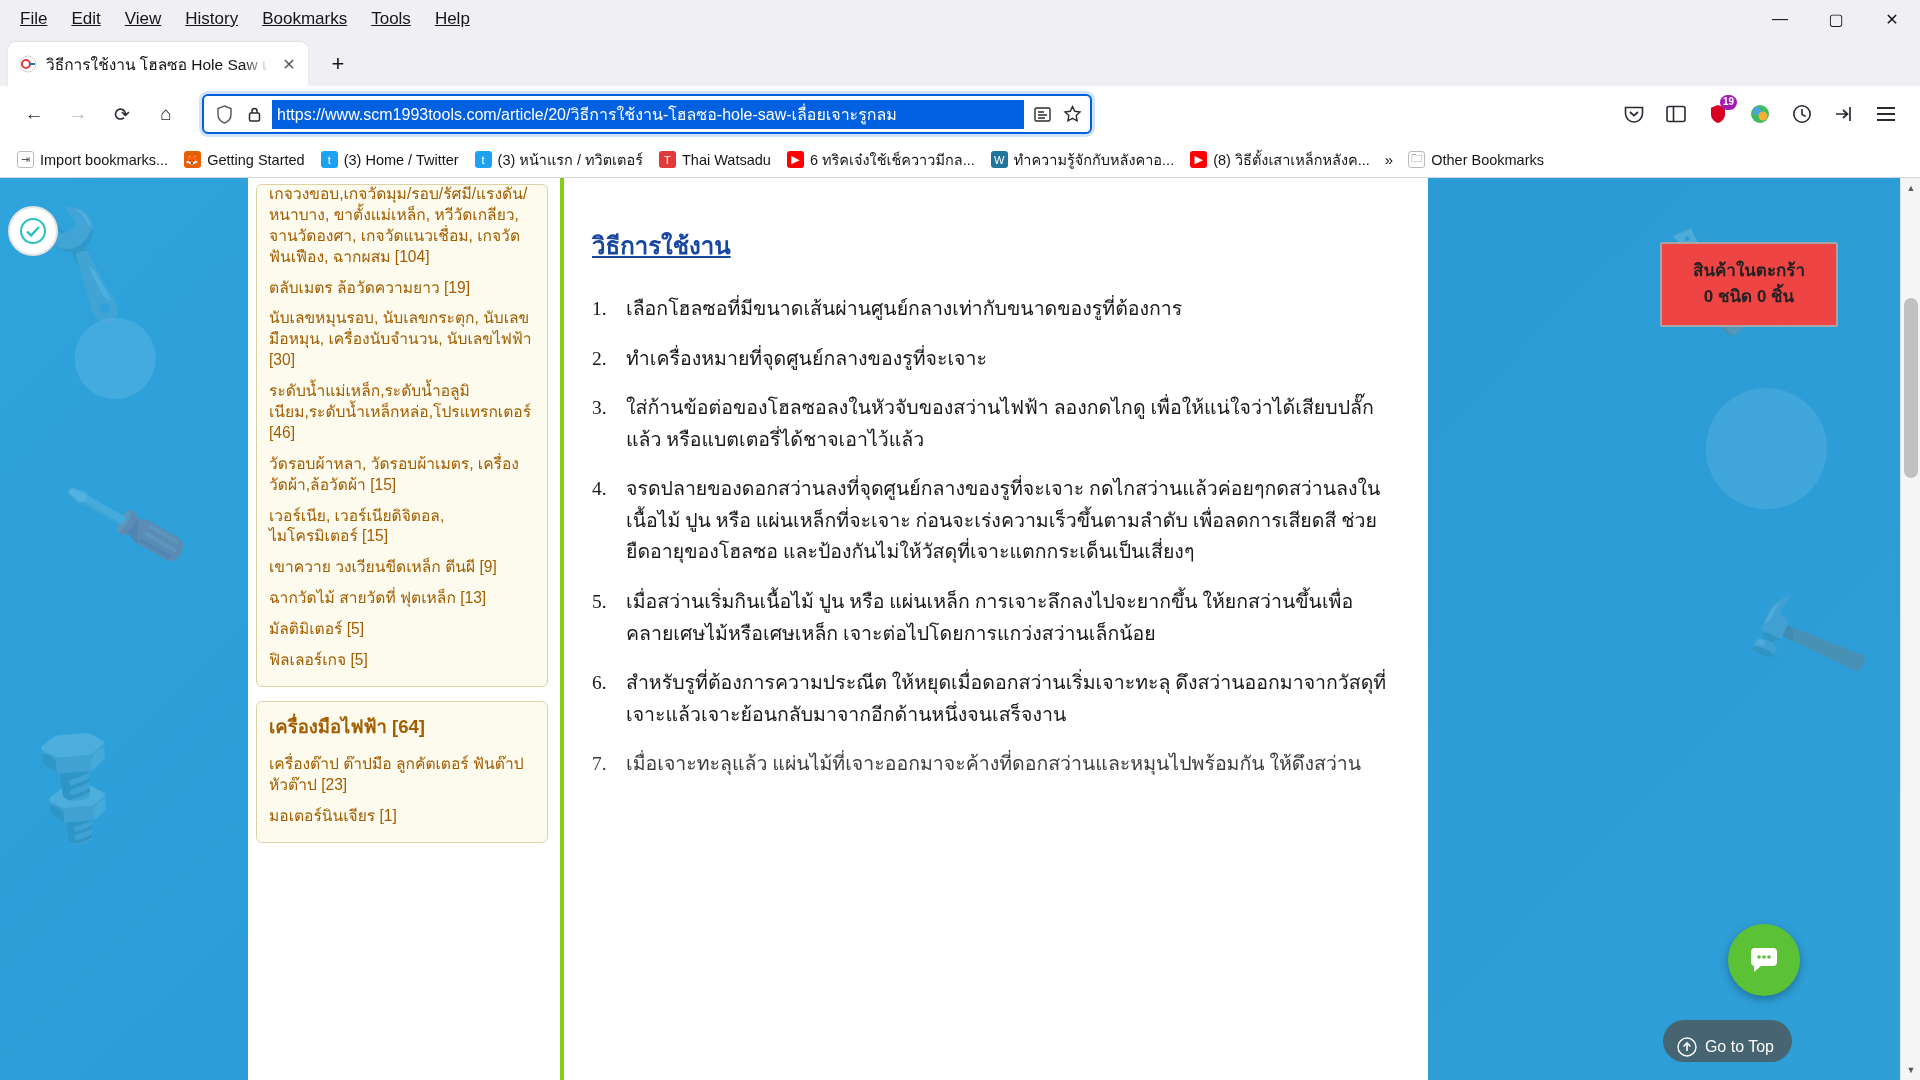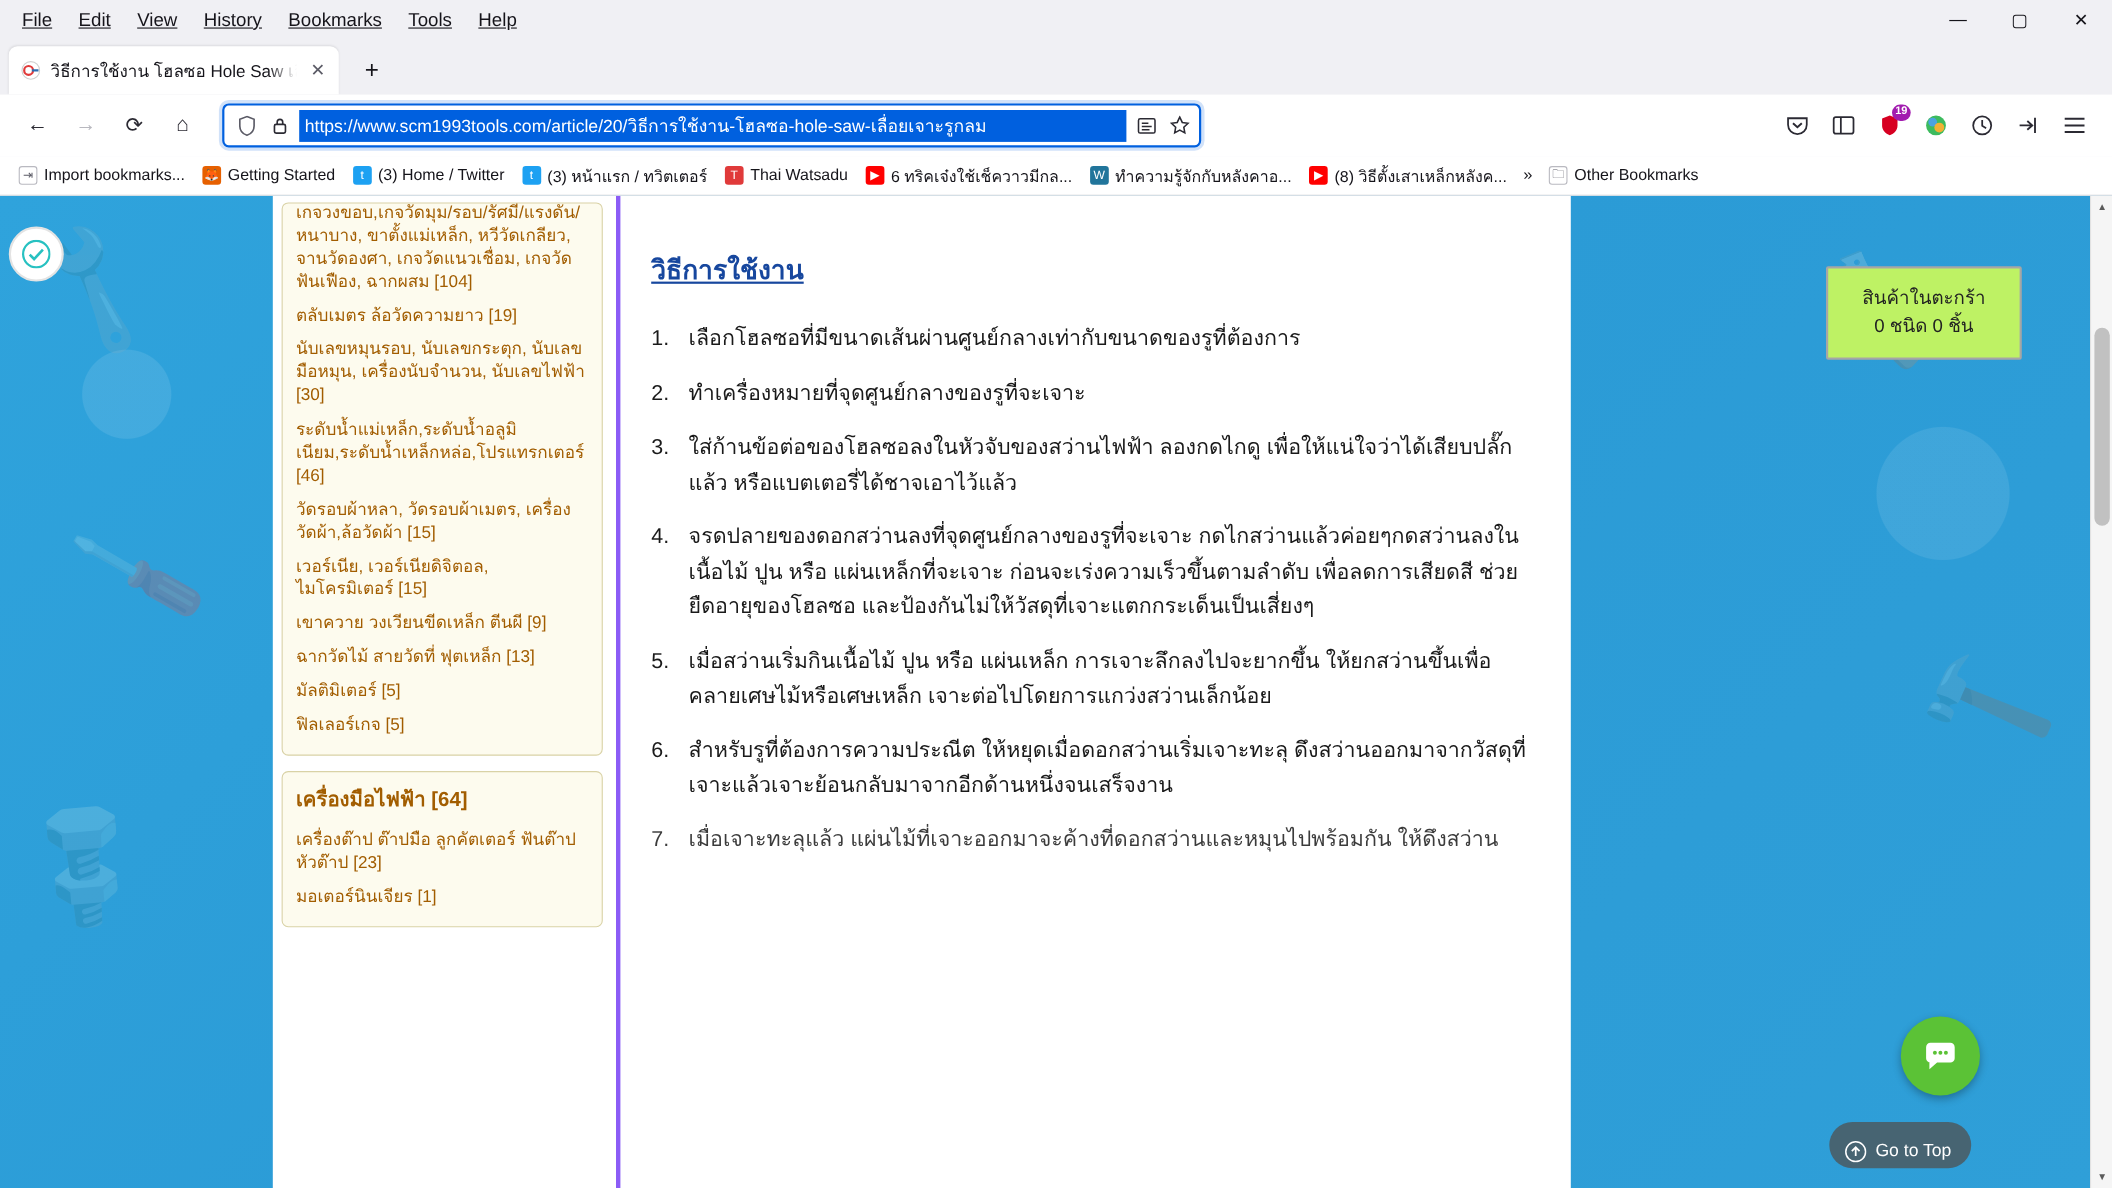--- a/index.html
+++ b/index.html
@@ -232,23 +232,24 @@
     font-size: 15.6px;
     line-height: 1.34;
     color: #a25d00;
     padding: 5px 2px;
   }
   .cat-item.clipped { margin-top: -14px; }
 
   
   .article {
     flex: 1 1 auto;
-    border-left: 4px solid #8b5cf6;
+    border-left: 4px solid #84cc16;
     padding: 48px 40px 0 28px;
     overflow: hidden;
+    font-family: Liberation Serif, serif;
   }
   .article h2 {
     margin: 0 0 28px 0;
     font-size: 24px;
     color: #17479e;
     text-decoration: underline;
     font-weight: bold;
   }
   .step {
     display: flex;
@@ -262,28 +263,29 @@
     width: 34px;
   }
   .step .txt { flex: 1 1 auto; }
   .step.cut { opacity: .85; }
 
   
   .cart-box {
     position: absolute;
     right: 82px; top: 64px;
     width: 178px;
-    background: #bef264;
+    background: #ef4444;
     border: 2px solid #a6a6a6;
     border-radius: 2px;
     text-align: center;
     padding: 14px 6px 16px 6px;
     font-size: 17px;
     color: #222;
     line-height: 1.5;
+    font-weight: bold;
   }
   .fab-chat {
     position: absolute;
     right: 120px; bottom: 84px;
     width: 72px; height: 72px;
     border-radius: 50%;
     background: #5bc236;
     box-shadow: 0 3px 8px rgba(0,0,0,.3);
     display: flex; align-items: center; justify-content: center;
     color: #fff; font-size: 30px;

